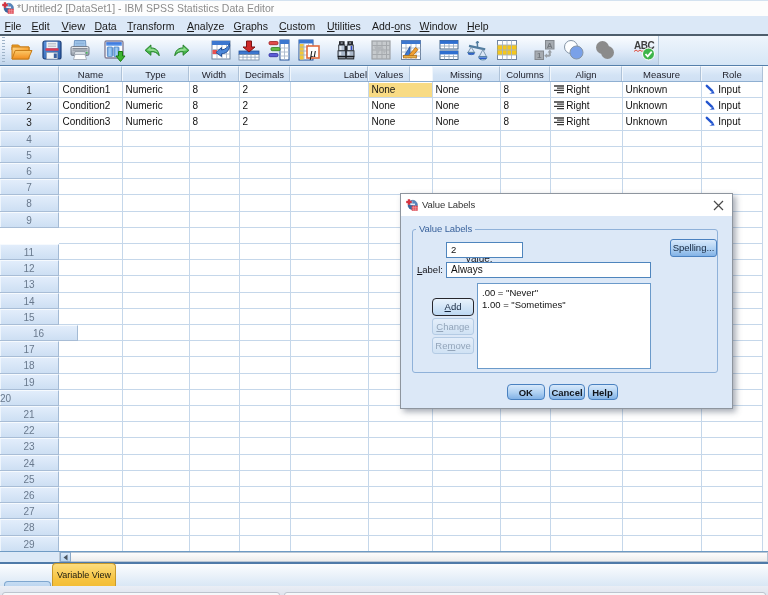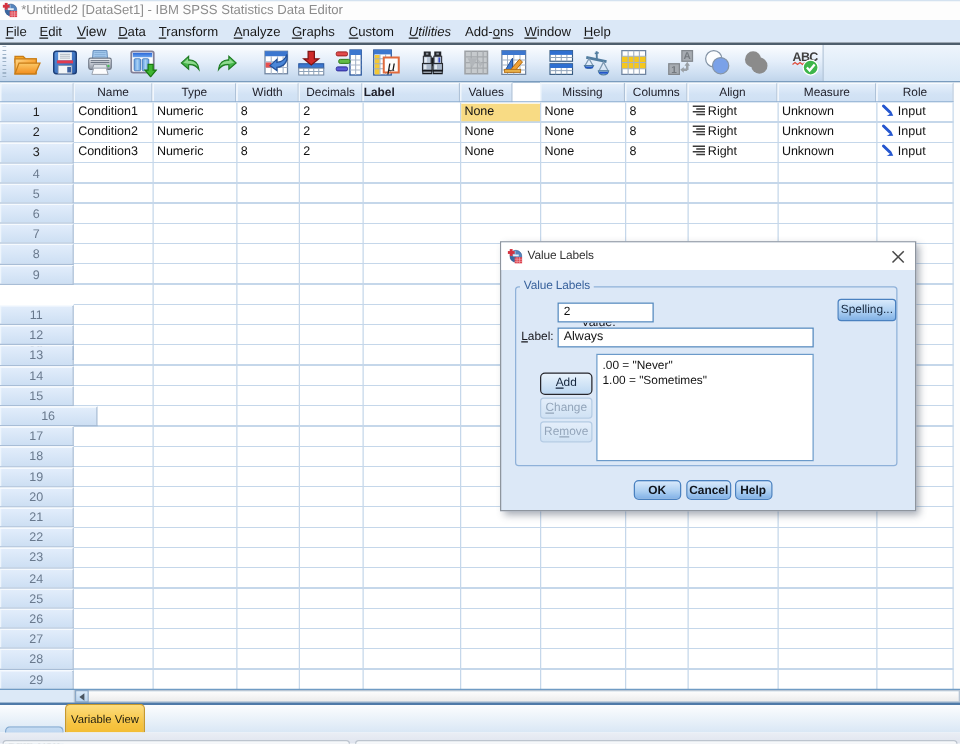--- a/index.html
+++ b/index.html
@@ -25,21 +25,21 @@
 <div class="abs" style="left:17px;top:2px;font-size:10.5px;color:#8c8c8c;white-space:nowrap;">*Untitled2 [DataSet1] - IBM SPSS Statistics Data Editor</div>
 <div class="abs" style="left:0;top:16px;width:768px;height:18px;background:#dbe8f7;"></div>
 <div class="abs" style="left:4.5px;top:20px;font-size:10.5px;color:#1a1a1a;white-space:nowrap;"><u>F</u>ile</div>
 <div class="abs" style="left:31.5px;top:20px;font-size:10.5px;color:#1a1a1a;white-space:nowrap;"><u>E</u>dit</div>
 <div class="abs" style="left:61.5px;top:20px;font-size:11px;color:#1a1a1a;white-space:nowrap;"><u>V</u>iew</div>
 <div class="abs" style="left:94.5px;top:20px;font-size:10.5px;color:#1a1a1a;white-space:nowrap;"><u>D</u>ata</div>
 <div class="abs" style="left:127px;top:20px;font-size:10.5px;color:#1a1a1a;white-space:nowrap;text-align:center;"><u>T</u>ransform</div>
 <div class="abs" style="left:187px;top:20px;font-size:10.5px;color:#1a1a1a;white-space:nowrap;"><u>A</u>nalyze</div>
 <div class="abs" style="left:233.5px;top:20px;font-size:10.5px;color:#1a1a1a;white-space:nowrap;"><u>G</u>raphs</div>
 <div class="abs" style="left:279px;top:20px;font-size:10.5px;color:#1a1a1a;white-space:nowrap;"><u>C</u>ustom</div>
-<div class="abs" style="left:327px;top:20px;font-size:10.5px;color:#1a1a1a;white-space:nowrap;font-style:italic;"><u>U</u>tilities</div>
+<div class="abs" style="left:327px;top:20px;font-size:10.5px;color:#1a1a1a;white-space:nowrap;"><u>U</u>tilities</div>
 <div class="abs" style="left:372px;top:20px;font-size:10.5px;color:#1a1a1a;white-space:nowrap;">Add-<u>o</u>ns</div>
 <div class="abs" style="left:419.5px;top:20px;font-size:10.5px;color:#1a1a1a;white-space:nowrap;"><u>W</u>indow</div>
 <div class="abs" style="left:467px;top:20px;font-size:10.5px;color:#1a1a1a;white-space:nowrap;"><u>H</u>elp</div>
 <div class="abs" style="left:0;top:34px;width:768px;height:1.5px;background:#4e5e6c;"></div>
 <div class="abs" style="left:0;top:35.5px;width:768px;height:29.5px;background:linear-gradient(#fbfdff,#e4eefa 45%,#cadcf0 85%,#c0d4ea);"></div>
 <div class="abs" style="left:658px;top:35.5px;width:110px;height:29.5px;background:linear-gradient(#eef5fc,#d6e6f6);border-left:1px solid #b6c8da;"></div>
 <div class="abs" style="left:2px;top:37px;width:3px;height:25px;background:repeating-linear-gradient(#9fb4c9 0 1px,transparent 1px 3px);"></div>
 <div class="abs" style="left:0;top:65px;width:768px;height:1px;background:#5580ab;"></div>
 <svg class="abs" style="left:9.0px;top:38px" width="24" height="24" viewBox="0 0 24 24">
     <path d="M3 7 h6.5 l2 2 h8.5 v3 H3 z" fill="#f5a623" stroke="#c87d18" stroke-width="1"></path>
@@ -221,21 +221,21 @@
     <text x="2" y="11" font-size="10" font-weight="bold" fill="#3f3f3f" font-family="Liberation Sans" letter-spacing="-0.5">ABC</text>
 <path d="M2 13.5 l2 -1.5 2 1.5 2 -1.5 2 1.5 2 -1.5" stroke="#e04b3a" stroke-width="1" fill="none"></path>
 <circle cx="16.5" cy="16" r="6" fill="#3db54a" stroke="#fff" stroke-width="1"></circle>
 <path d="M13.5 16 l2.2 2.4 4-4.8" stroke="#fff" stroke-width="1.8" fill="none"></path>
   </svg>
 <div class="abs" style="left:0px;top:66px;width:59px;height:16px;background:linear-gradient(#e6f0fb,#d3e3f5 55%,#cfe0f3);border-right:1px solid #aec2d8;border-top:1px solid #f8fbfe;border-left:1px solid #f0f6fc;font-size:9.5px;color:#1e1e28;text-align:center;line-height:15.5px;"></div>
 <div class="abs" style="left:59px;top:66px;width:63px;height:16px;background:linear-gradient(#e6f0fb,#d3e3f5 55%,#cfe0f3);border-right:1px solid #aec2d8;border-top:1px solid #f8fbfe;border-left:1px solid #f0f6fc;font-size:9.5px;color:#1e1e28;text-align:center;line-height:15.5px;">Name</div>
 <div class="abs" style="left:122px;top:66px;width:67px;height:16px;background:linear-gradient(#e6f0fb,#d3e3f5 55%,#cfe0f3);border-right:1px solid #aec2d8;border-top:1px solid #f8fbfe;border-left:1px solid #f0f6fc;font-size:9.5px;color:#1e1e28;text-align:center;line-height:15.5px;">Type</div>
 <div class="abs" style="left:189px;top:66px;width:50px;height:16px;background:linear-gradient(#e6f0fb,#d3e3f5 55%,#cfe0f3);border-right:1px solid #aec2d8;border-top:1px solid #f8fbfe;border-left:1px solid #f0f6fc;font-size:9.5px;color:#1e1e28;text-align:center;line-height:15.5px;">Width</div>
 <div class="abs" style="left:239px;top:66px;width:51px;height:16px;background:linear-gradient(#e6f0fb,#d3e3f5 55%,#cfe0f3);border-right:1px solid #aec2d8;border-top:1px solid #f8fbfe;border-left:1px solid #f0f6fc;font-size:9.5px;color:#1e1e28;text-align:center;line-height:15.5px;">Decimals</div>
-<div class="abs" style="left:290px;top:66px;width:78px;height:16px;background:linear-gradient(#e6f0fb,#d3e3f5 55%,#cfe0f3);border-right:1px solid #aec2d8;border-top:1px solid #f8fbfe;border-left:1px solid #f0f6fc;font-size:9.5px;color:#1e1e28;text-align:left;line-height:15.5px;font-weight:bold;">Label</div>
+<div class="abs" style="left:290px;top:66px;width:78px;height:16px;background:linear-gradient(#e6f0fb,#d3e3f5 55%,#cfe0f3);border-right:1px solid #aec2d8;border-top:1px solid #f8fbfe;border-left:1px solid #f0f6fc;font-size:9.5px;color:#1e1e28;text-align:right;line-height:15.5px;">Label</div>
 <div class="abs" style="left:368px;top:66px;width:42px;height:16px;background:linear-gradient(#e6f0fb,#d3e3f5 55%,#cfe0f3);border-right:1px solid #aec2d8;border-top:1px solid #f8fbfe;border-left:1px solid #f0f6fc;font-size:9.5px;color:#1e1e28;text-align:center;line-height:15.5px;">Values</div>
 <div class="abs" style="left:432px;top:66px;width:68px;height:16px;background:linear-gradient(#e6f0fb,#d3e3f5 55%,#cfe0f3);border-right:1px solid #aec2d8;border-top:1px solid #f8fbfe;border-left:1px solid #f0f6fc;font-size:9.5px;color:#1e1e28;text-align:center;line-height:15.5px;">Missing</div>
 <div class="abs" style="left:500px;top:66px;width:50px;height:16px;background:linear-gradient(#e6f0fb,#d3e3f5 55%,#cfe0f3);border-right:1px solid #aec2d8;border-top:1px solid #f8fbfe;border-left:1px solid #f0f6fc;font-size:9.5px;color:#1e1e28;text-align:center;line-height:15.5px;">Columns</div>
 <div class="abs" style="left:550px;top:66px;width:72px;height:16px;background:linear-gradient(#e6f0fb,#d3e3f5 55%,#cfe0f3);border-right:1px solid #aec2d8;border-top:1px solid #f8fbfe;border-left:1px solid #f0f6fc;font-size:9.5px;color:#1e1e28;text-align:center;line-height:15.5px;">Align</div>
 <div class="abs" style="left:622px;top:66px;width:79px;height:16px;background:linear-gradient(#e6f0fb,#d3e3f5 55%,#cfe0f3);border-right:1px solid #aec2d8;border-top:1px solid #f8fbfe;border-left:1px solid #f0f6fc;font-size:9.5px;color:#1e1e28;text-align:center;line-height:15.5px;">Measure</div>
 <div class="abs" style="left:701px;top:66px;width:62px;height:16px;background:linear-gradient(#e6f0fb,#d3e3f5 55%,#cfe0f3);border-right:1px solid #aec2d8;border-top:1px solid #f8fbfe;border-left:1px solid #f0f6fc;font-size:9.5px;color:#1e1e28;text-align:center;line-height:15.5px;">Role</div>
 <div class="abs" style="left:0;top:81px;width:768px;height:1px;background:#8fafd1;"></div>
 <div class="abs" style="left:59px;top:82px;width:704px;height:469.8px;background:repeating-linear-gradient(to bottom, #fff 0, #fff 15.2px, #c5d7ea 15.2px, #c5d7ea 16.2px);"></div>
 <div class="abs" style="left:763px;top:66px;width:5px;height:485.8px;background:#fdfdfd;"></div>
 <div class="abs" style="left:122px;top:82px;width:1px;height:469.8px;background:#c5d7ea;"></div>
@@ -261,21 +261,21 @@
 <div class="abs" style="left:0;top:227.8px;width:59px;height:16.2px;background:linear-gradient(#e2edfb,#cddff3);border-right:1px solid #a3bad4;border-bottom:1px solid #a8bdd6;border-top:1px solid #f6fafe;box-shadow:inset 1px 0 0 #eef5fc;font-size:10px;color:#69798d;text-align:center;line-height:15.2px;margin-top:44px;">10</div>
 <div class="abs" style="left:0;top:244.0px;width:59px;height:16.2px;background:linear-gradient(#e2edfb,#cddff3);border-right:1px solid #a3bad4;border-bottom:1px solid #a8bdd6;border-top:1px solid #f6fafe;box-shadow:inset 1px 0 0 #eef5fc;font-size:10px;color:#69798d;text-align:center;line-height:15.2px;">11</div>
 <div class="abs" style="left:0;top:260.2px;width:59px;height:16.2px;background:linear-gradient(#e2edfb,#cddff3);border-right:1px solid #a3bad4;border-bottom:1px solid #a8bdd6;border-top:1px solid #f6fafe;box-shadow:inset 1px 0 0 #eef5fc;font-size:10px;color:#69798d;text-align:center;line-height:15.2px;">12</div>
 <div class="abs" style="left:0;top:276.4px;width:59px;height:16.2px;background:linear-gradient(#e2edfb,#cddff3);border-right:1px solid #a3bad4;border-bottom:1px solid #a8bdd6;border-top:1px solid #f6fafe;box-shadow:inset 1px 0 0 #eef5fc;font-size:10px;color:#69798d;text-align:center;line-height:15.2px;">13</div>
 <div class="abs" style="left:0;top:292.6px;width:59px;height:16.2px;background:linear-gradient(#e2edfb,#cddff3);border-right:1px solid #a3bad4;border-bottom:1px solid #a8bdd6;border-top:1px solid #f6fafe;box-shadow:inset 1px 0 0 #eef5fc;font-size:10px;color:#69798d;text-align:center;line-height:15.2px;">14</div>
 <div class="abs" style="left:0;top:308.8px;width:59px;height:16.2px;background:linear-gradient(#e2edfb,#cddff3);border-right:1px solid #a3bad4;border-bottom:1px solid #a8bdd6;border-top:1px solid #f6fafe;box-shadow:inset 1px 0 0 #eef5fc;font-size:10px;color:#69798d;text-align:center;line-height:15.2px;">15</div>
 <div class="abs" style="left:0;top:325.0px;width:78px;height:16.2px;background:linear-gradient(#e2edfb,#cddff3);border-right:1px solid #a3bad4;border-bottom:1px solid #a8bdd6;border-top:1px solid #f6fafe;box-shadow:inset 1px 0 0 #eef5fc;font-size:10px;color:#69798d;text-align:center;line-height:15.2px;">16</div>
 <div class="abs" style="left:0;top:341.2px;width:59px;height:16.2px;background:linear-gradient(#e2edfb,#cddff3);border-right:1px solid #a3bad4;border-bottom:1px solid #a8bdd6;border-top:1px solid #f6fafe;box-shadow:inset 1px 0 0 #eef5fc;font-size:10px;color:#69798d;text-align:center;line-height:15.2px;">17</div>
 <div class="abs" style="left:0;top:357.4px;width:59px;height:16.2px;background:linear-gradient(#e2edfb,#cddff3);border-right:1px solid #a3bad4;border-bottom:1px solid #a8bdd6;border-top:1px solid #f6fafe;box-shadow:inset 1px 0 0 #eef5fc;font-size:10px;color:#69798d;text-align:center;line-height:15.2px;">18</div>
 <div class="abs" style="left:0;top:373.6px;width:59px;height:16.2px;background:linear-gradient(#e2edfb,#cddff3);border-right:1px solid #a3bad4;border-bottom:1px solid #a8bdd6;border-top:1px solid #f6fafe;box-shadow:inset 1px 0 0 #eef5fc;font-size:10px;color:#69798d;text-align:center;line-height:15.2px;">19</div>
-<div class="abs" style="left:0;top:389.8px;width:59px;height:16.2px;background:linear-gradient(#e2edfb,#cddff3);border-right:1px solid #a3bad4;border-bottom:1px solid #a8bdd6;border-top:1px solid #f6fafe;box-shadow:inset 1px 0 0 #eef5fc;font-size:10px;color:#69798d;text-align:center;line-height:15.2px;">20</div>
+<div class="abs" style="left:0;top:389.8px;width:59px;height:16.2px;background:linear-gradient(#e2edfb,#cddff3);border-right:1px solid #a3bad4;border-bottom:1px solid #a8bdd6;border-top:1px solid #f6fafe;box-shadow:inset 1px 0 0 #eef5fc;font-size:10px;color:#69798d;line-height:15.2px;">20</div>
 <div class="abs" style="left:0;top:406.0px;width:59px;height:16.2px;background:linear-gradient(#e2edfb,#cddff3);border-right:1px solid #a3bad4;border-bottom:1px solid #a8bdd6;border-top:1px solid #f6fafe;box-shadow:inset 1px 0 0 #eef5fc;font-size:10px;color:#69798d;text-align:center;line-height:15.2px;">21</div>
 <div class="abs" style="left:0;top:422.2px;width:59px;height:16.2px;background:linear-gradient(#e2edfb,#cddff3);border-right:1px solid #a3bad4;border-bottom:1px solid #a8bdd6;border-top:1px solid #f6fafe;box-shadow:inset 1px 0 0 #eef5fc;font-size:10px;color:#69798d;text-align:center;line-height:15.2px;">22</div>
 <div class="abs" style="left:0;top:438.4px;width:59px;height:16.2px;background:linear-gradient(#e2edfb,#cddff3);border-right:1px solid #a3bad4;border-bottom:1px solid #a8bdd6;border-top:1px solid #f6fafe;box-shadow:inset 1px 0 0 #eef5fc;font-size:10px;color:#69798d;text-align:center;line-height:15.2px;">23</div>
 <div class="abs" style="left:0;top:454.6px;width:59px;height:16.2px;background:linear-gradient(#e2edfb,#cddff3);border-right:1px solid #a3bad4;border-bottom:1px solid #a8bdd6;border-top:1px solid #f6fafe;box-shadow:inset 1px 0 0 #eef5fc;font-size:10px;color:#69798d;text-align:center;line-height:15.2px;">24</div>
 <div class="abs" style="left:0;top:470.8px;width:59px;height:16.2px;background:linear-gradient(#e2edfb,#cddff3);border-right:1px solid #a3bad4;border-bottom:1px solid #a8bdd6;border-top:1px solid #f6fafe;box-shadow:inset 1px 0 0 #eef5fc;font-size:10px;color:#69798d;text-align:center;line-height:15.2px;">25</div>
 <div class="abs" style="left:0;top:487.0px;width:59px;height:16.2px;background:linear-gradient(#e2edfb,#cddff3);border-right:1px solid #a3bad4;border-bottom:1px solid #a8bdd6;border-top:1px solid #f6fafe;box-shadow:inset 1px 0 0 #eef5fc;font-size:10px;color:#69798d;text-align:center;line-height:15.2px;">26</div>
 <div class="abs" style="left:0;top:503.2px;width:59px;height:16.2px;background:linear-gradient(#e2edfb,#cddff3);border-right:1px solid #a3bad4;border-bottom:1px solid #a8bdd6;border-top:1px solid #f6fafe;box-shadow:inset 1px 0 0 #eef5fc;font-size:10px;color:#69798d;text-align:center;line-height:15.2px;">27</div>
 <div class="abs" style="left:0;top:519.4px;width:59px;height:16.2px;background:linear-gradient(#e2edfb,#cddff3);border-right:1px solid #a3bad4;border-bottom:1px solid #a8bdd6;border-top:1px solid #f6fafe;box-shadow:inset 1px 0 0 #eef5fc;font-size:10px;color:#69798d;text-align:center;line-height:15.2px;">28</div>
 <div class="abs" style="left:0;top:535.6px;width:59px;height:16.2px;background:linear-gradient(#e2edfb,#cddff3);border-right:1px solid #a3bad4;border-bottom:1px solid #a8bdd6;border-top:1px solid #f6fafe;box-shadow:inset 1px 0 0 #eef5fc;font-size:10px;color:#69798d;text-align:center;line-height:15.2px;">29</div>
 <div class="abs" style="left:368.5px;top:82.6px;width:63px;height:14.8px;background:#f8db84;"></div>

